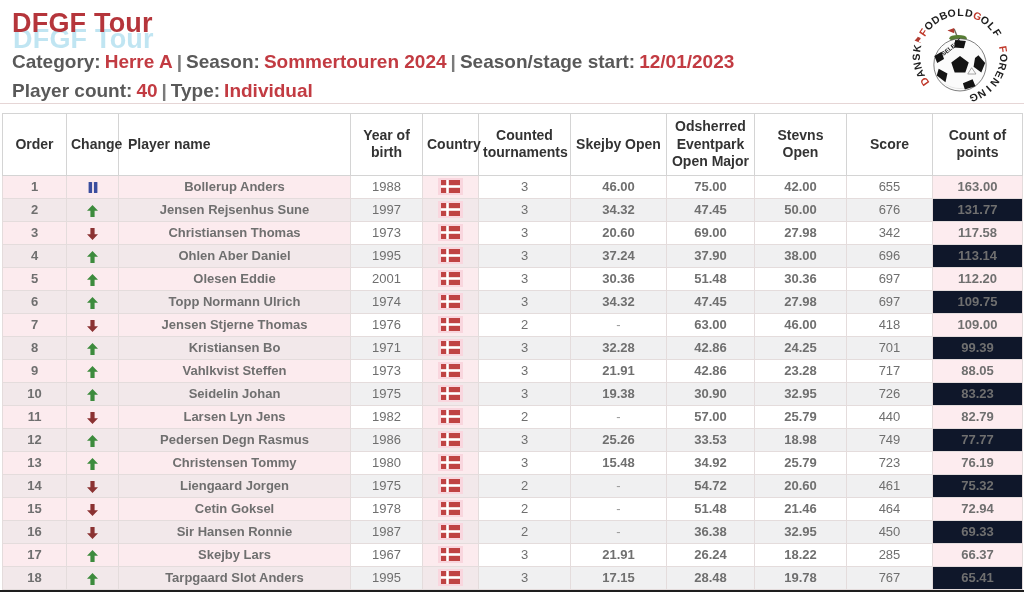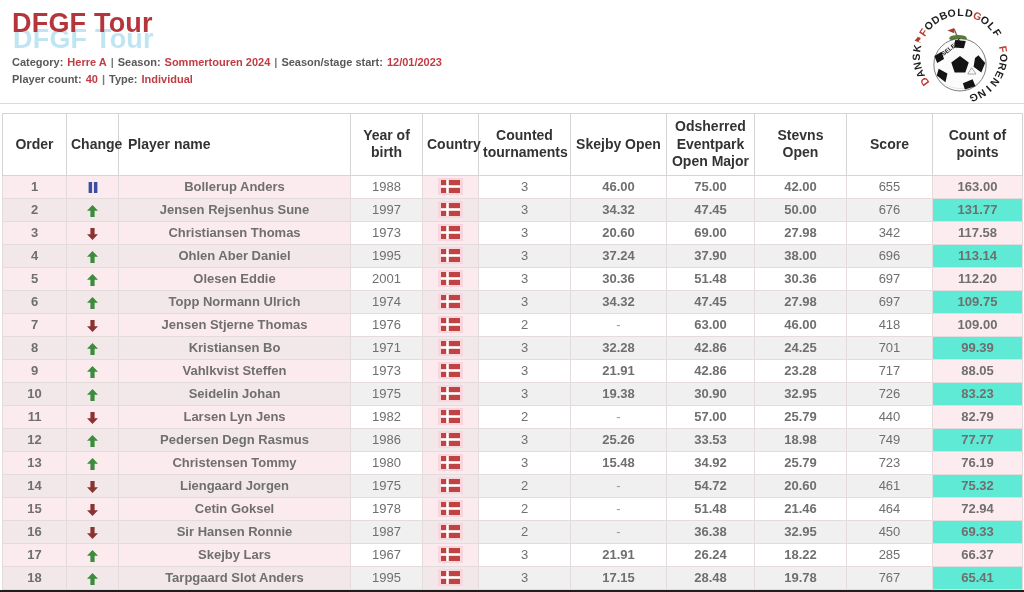--- a/index.html
+++ b/index.html
@@ -5,21 +5,21 @@
   * { margin:0; padding:0; box-sizing:border-box; }
   html,body { background:#fff; }
   body { width:1024px; height:592px; overflow:hidden; font-family:"Liberation Sans","DejaVu Sans",sans-serif; position:relative; }
   .page { position:relative; width:1024px; height:592px; overflow:hidden; }
 
   
   .page-header { position:relative; padding:8px 12px 10px 12px; border-bottom:1px solid #e6d6d6; height:104px; }
   .page-title { position:relative; z-index:2; font-size:27px; font-weight:700; color:#b5353b; letter-spacing:.2px; }
   .title-ghost { position:absolute; z-index:1; left:13px; top:24px; font-size:27px; font-weight:700;
                  color:rgba(141,208,231,.55); letter-spacing:.2px; }
-  .meta { position:relative; z-index:2; margin-top:15px; font-size:11px; font-weight:700; color:#595959; line-height:1.5; }
+  .meta { position:relative; z-index:2; margin-top:9px; font-size:19px; font-weight:700; color:#595959; line-height:1.5; }
   .meta span { margin-right:4px; }
   .meta .val { color:#c23b42; }
   .meta .sep { color:#7a7a7a; }
 
   
   .logo { position:absolute; right:6px; top:0px; width:116px; height:104px; z-index:3; }
   .ring { position:absolute; inset:0; }
   .ring-ch { position:absolute; left:50%; top:54%; font-size:10.5px; font-weight:700; color:#1d1d1d;
              transform:translate(-50%,-50%) rotate(var(--a)) translateY(-44px); }
   .ring-ch.red { color:#c0392b; }
@@ -42,21 +42,21 @@
   td.c-ev    { font-weight:700; color:#333;margin-top:29px; }
   td.c-ev.dash { font-weight:400; color:#999; }
   td.c-score { color:#8c8c8c; }
   td.c-points{ font-weight:700; color:#333; }
   
   tr.odd  td.plain  { background:#ffffff; }
   tr.even td.plain  { background:#f0f0f1; }
   tr.odd  td.tint   { background:#fcebee; }
   tr.even td.tint   { background:#f2e8ea; }
   tr.odd  td.points { background:#fdecef; }
-  tr.even td.points { background:#5eead4; }
+  tr.even td.points { background:#0f172a; }
 
   .chg-icon { display:inline-block; line-height:0; vertical-align:middle; }
   .flag-wrap { display:inline-block; line-height:0; background:#f9d6de; padding:2px 3px; }
 
   .bottom-edge { position:absolute; left:0; bottom:0; width:1024px; height:2px; background:#1e1e1e; z-index:5; }
 </style>
 </head>
 <body>
 
 <div class="page">

